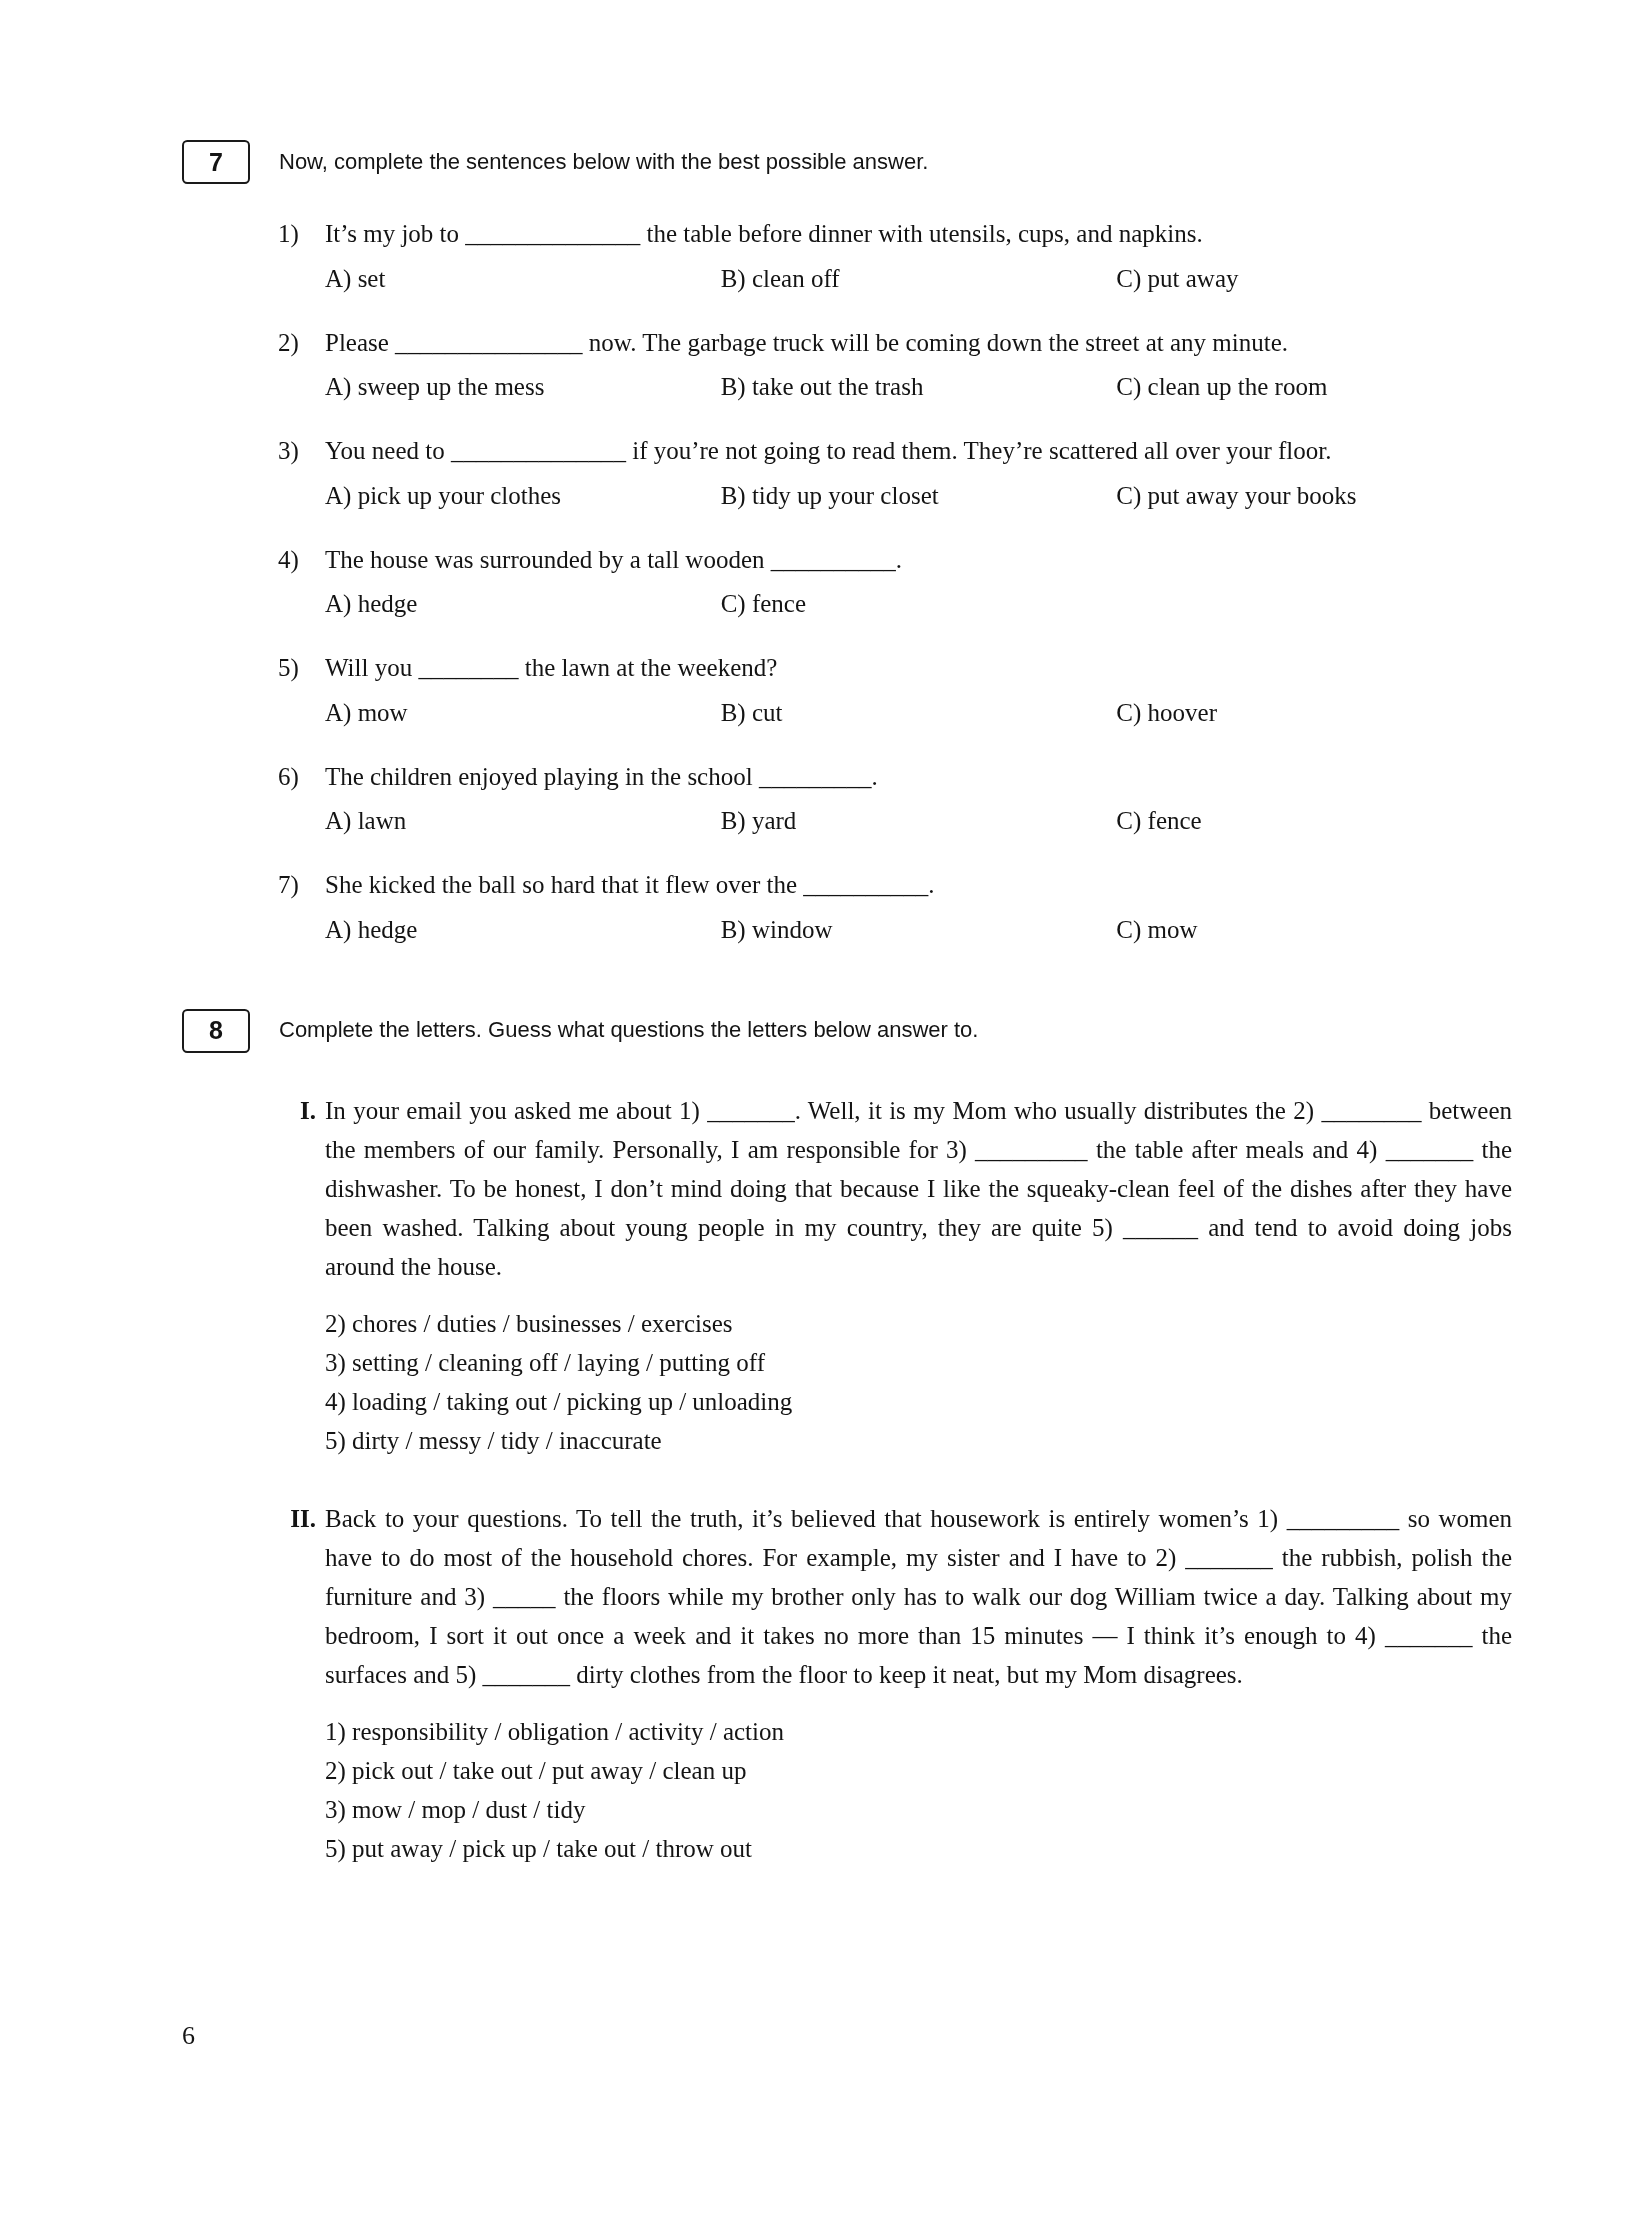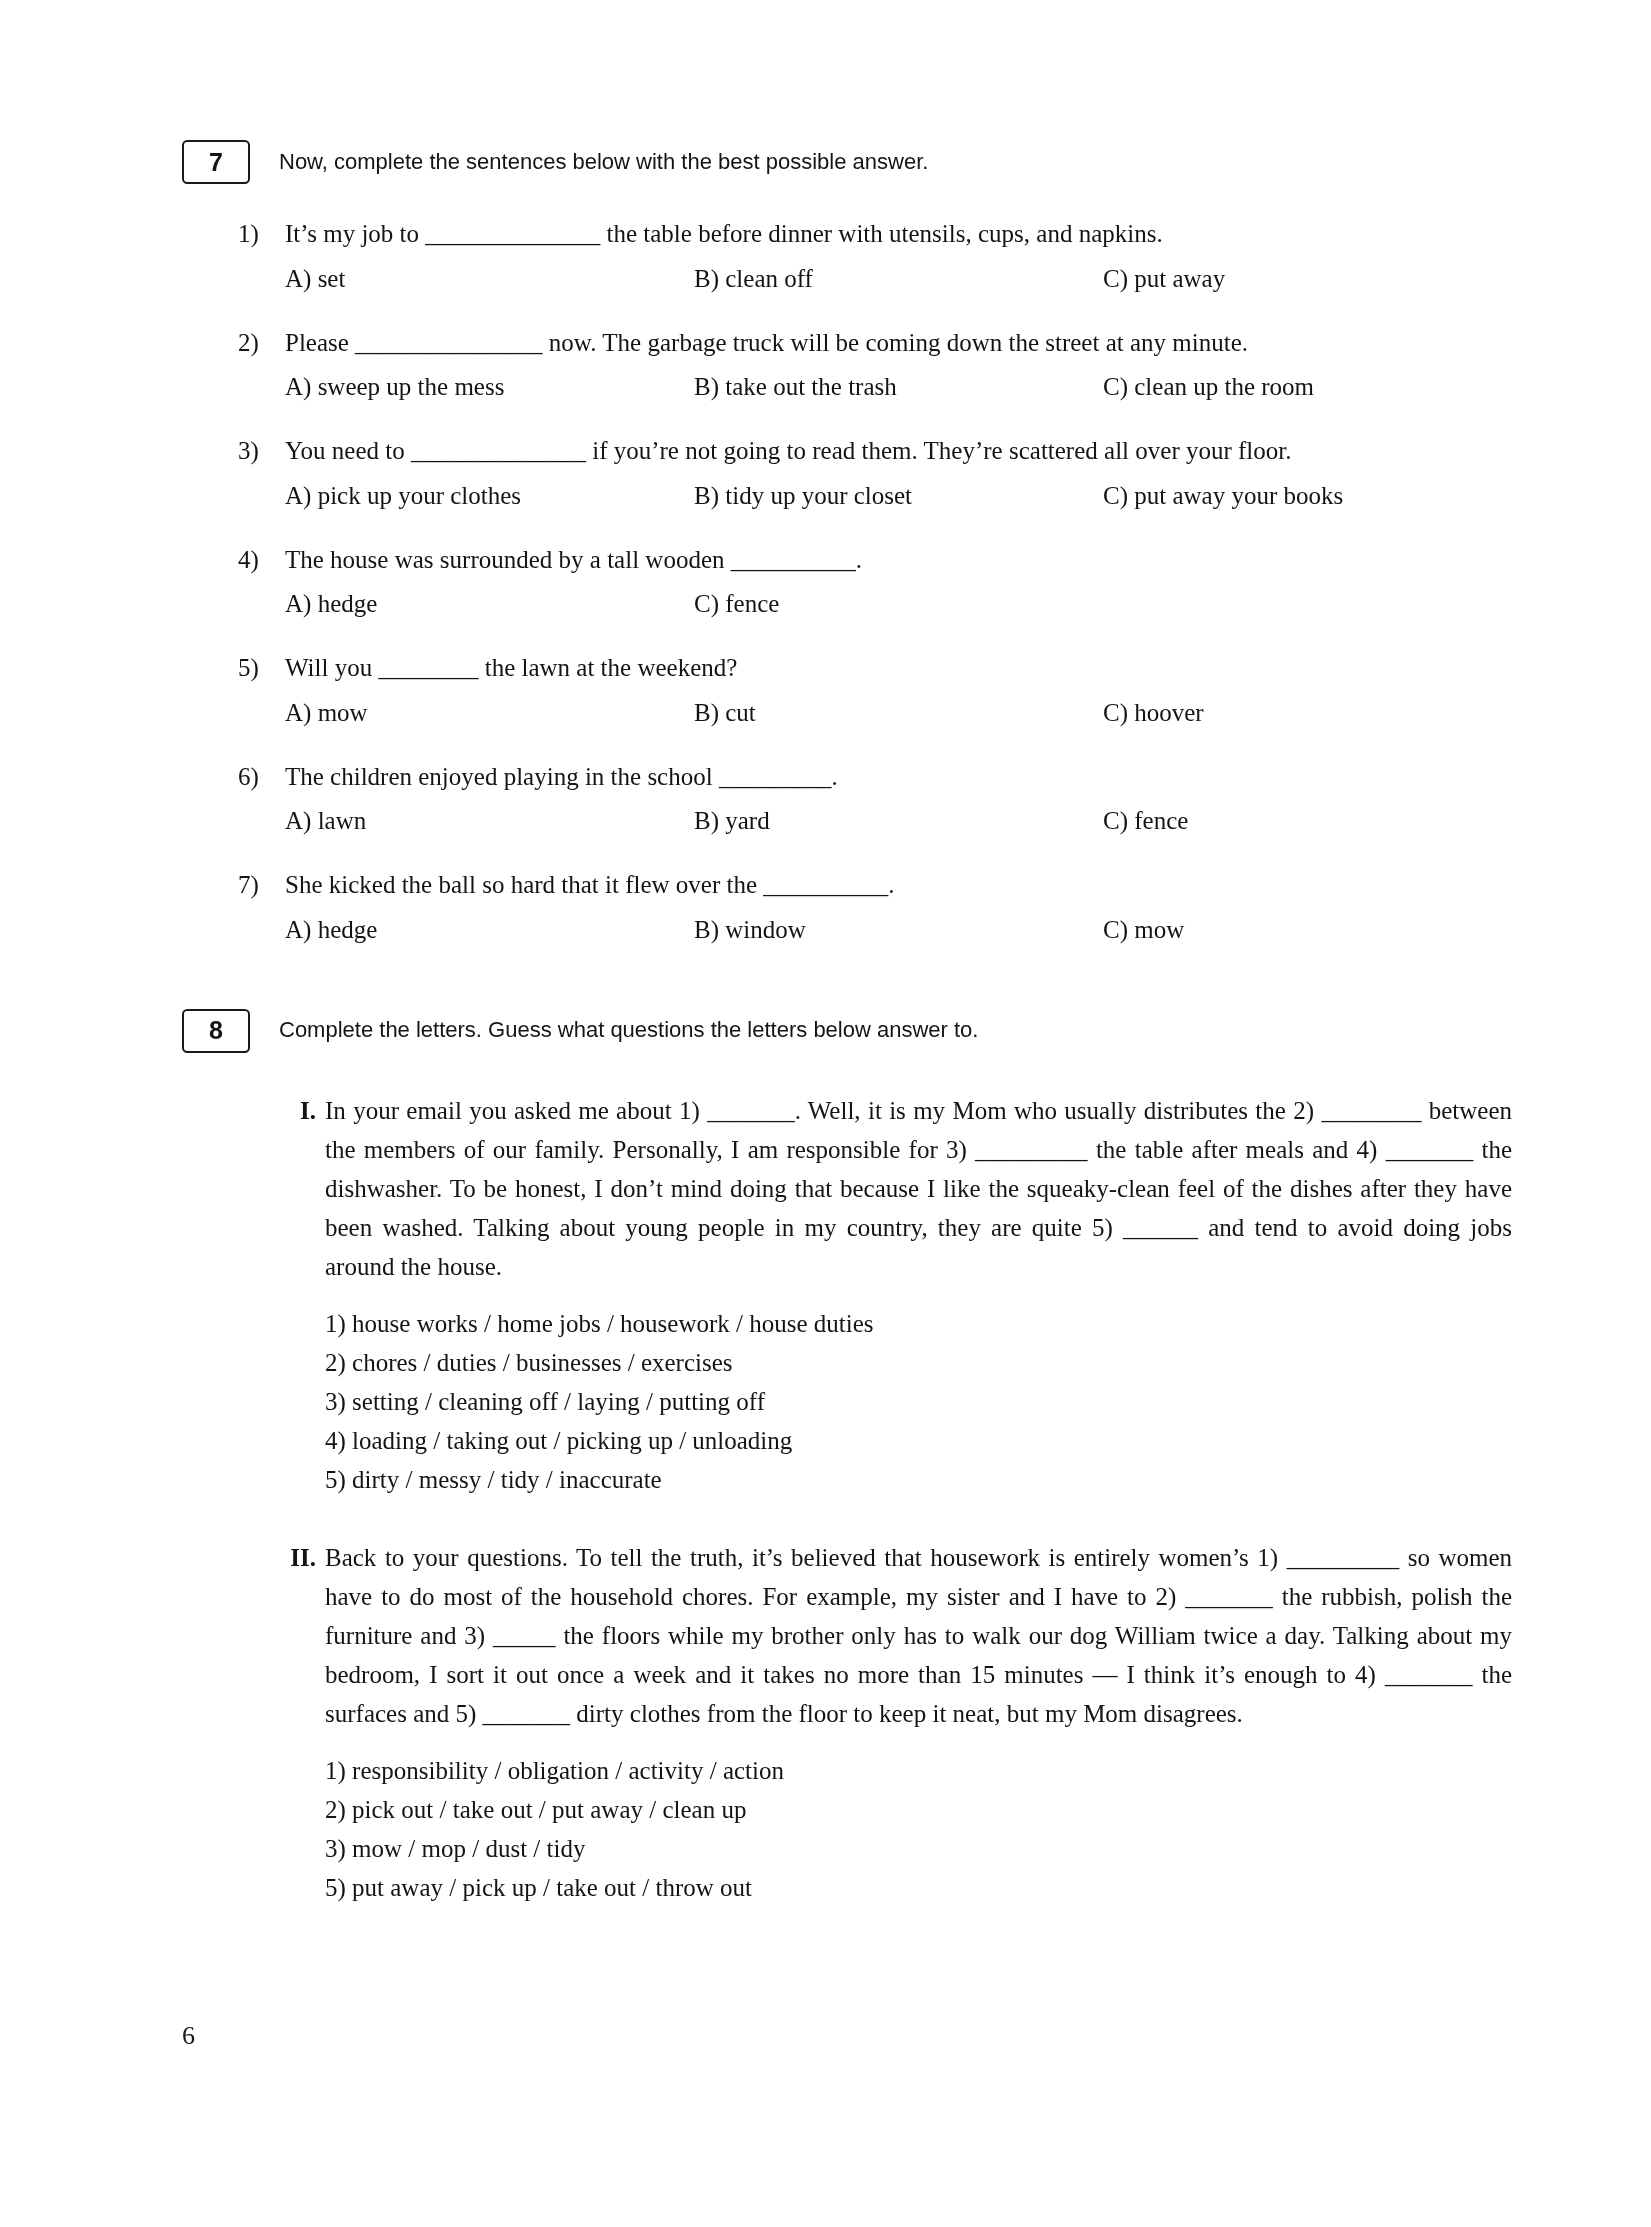--- a/index.html
+++ b/index.html
@@ -38,21 +38,21 @@
     font-size: 25px;
     flex: 0 0 auto;
   }
   .ex-prompt {
     font-family: "Liberation Sans", sans-serif;
     font-size: 22px;
     line-height: 1.3;
   }
   
   .questions {
-    margin-left: 56px;
+    margin-left: 96px;
     margin-top: 31px;
   }
   .question { margin-bottom: 26px; }
   .q-text {
     text-align: justify;
     padding-left: 47px;
     text-indent: -47px;
     line-height: 38px;
   }
   .q-num, .roman { display: inline-block; text-indent: 0; }
@@ -182,21 +182,20 @@
         <span>8</span>
       </div>
       <div class="ex-prompt">Complete the letters. Guess what questions the letters below answer to.</div>
     </div>
 
     <div class="letters">
 
       <div class="letter">
         <p class="letter-text"><span class="roman">I.</span><span>In your email you asked me about 1) _______. Well, it is my Mom who usually distributes the 2) ________ between the members of our family. Personally, I am responsible for 3) _________ the table after meals and 4) _______ the dishwasher. To be honest, I don’t mind doing that because I like the squeaky-clean feel of the dishes after they have been washed. Talking about young people in my country, they are quite 5) ______ and tend to avoid doing jobs around the house.</span></p>
         <div class="choices">
-          <p class="choice">1) house works / home jobs / housework / house duties</p>
           <p class="choice">2) chores / duties / businesses / exercises</p>
           <p class="choice">3) setting / cleaning off / laying / putting off</p>
           <p class="choice">4) loading / taking out / picking up / unloading</p>
           <p class="choice">5) dirty / messy / tidy / inaccurate</p>
         </div>
       </div>
 
       <div class="letter">
         <p class="letter-text"><span class="roman">II.</span><span>Back to your questions. To tell the truth, it’s believed that housework is entirely women’s 1) _________ so women have to do most of the household chores. For example, my sister and I have to 2) _______ the rubbish, polish the furniture and 3) _____ the floors while my brother only has to walk our dog William twice a day. Talking about my bedroom, I sort it out once a week and it takes no more than 15 minutes — I think it’s enough to 4) _______ the surfaces and 5) _______ dirty clothes from the floor to keep it neat, but my Mom disagrees.</span></p>
         <div class="choices">

